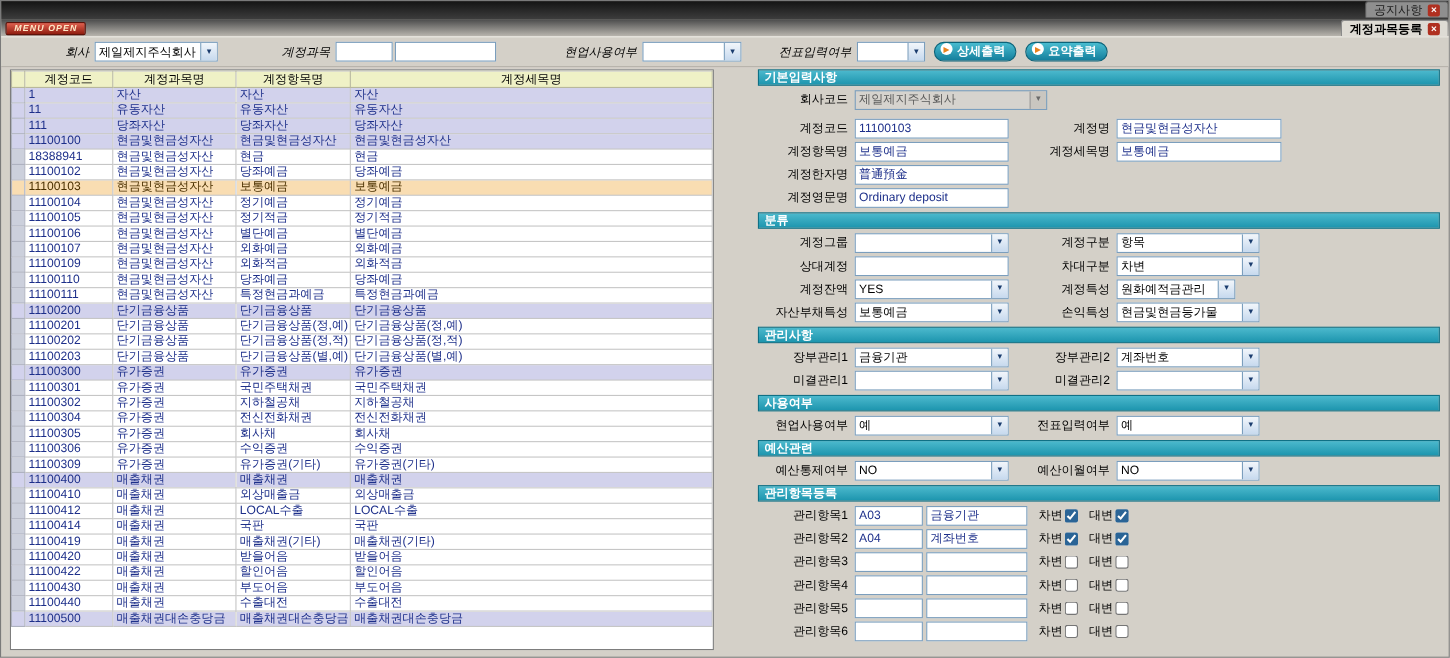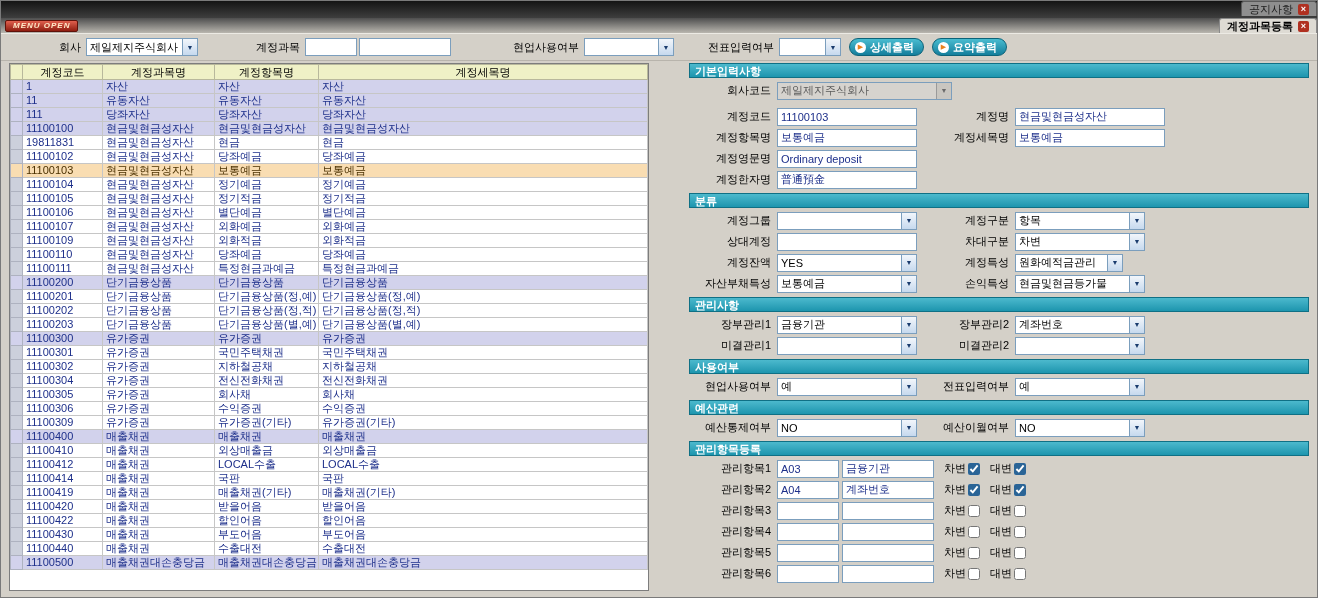--- a/index.html
+++ b/index.html
@@ -52,21 +52,21 @@
     letter-spacing: 1px; line-height: 10px; cursor: pointer;
   }
 
   
   .toolbar {
     height: 28px; display: flex; align-items: center;
     background: #d4d0c8;
     border-top: 1px solid #eceae4; border-bottom: 1px solid #b8b4ac;
     padding-left: 58px; white-space: nowrap;
   }
-  .tb-label { color: #000; margin-right: 5px; }
+  .tb-label { color: #000; margin-right: 5px; font-style: italic; }
   .tb-input {
     height: 18px; border: 1px solid #7b9ebd; background: #fff;
     font-family: inherit; font-size: 11px; padding: 0 3px; color: #1d2f8a;
   }
   .combo {
     display: inline-flex; align-items: center;
     background: #fff; border: 1px solid #7b9ebd; height: 18px; overflow: hidden;
   }
   .combo-text { flex: 1; padding: 0 3px; white-space: nowrap; overflow: hidden; color:#000; }
   .combo-btn {
@@ -75,21 +75,21 @@
     border-left: 1px solid #7b9ebd;
     font-size: 7px; color: #1a3c6e;
     display: flex; align-items: center; justify-content: center;
   }
   .combo.disabled { background: #d6d3ce; }
   .combo.disabled .combo-text { color: #5a5a5a; }
   .combo.disabled .combo-btn { background: #c9c6c0; color: #6a6a6a; border-left-color:#9a9a9a; }
 
   .print-btn {
     height: 18px; margin-left: 8px; padding: 0 9px 0 5px;
-    display: inline-flex; align-items: center; gap: 4px;
+    display: inline-flex; align-items: flex-start; gap: 4px;
     background: linear-gradient(#49bcd0, #147e9c);
     border: 1px solid #0c6379; border-radius: 9px;
     color: #fff; font-weight: bold; font-size: 11px; cursor: pointer;
     font-family: inherit;
   }
   .btn-icon {
     width: 11px; height: 11px; border-radius: 50%;
     background: #fff; color: #e8821e; font-size: 7px;
     display: inline-flex; align-items: center; justify-content: center;
   }
@@ -232,21 +232,21 @@
             </tr>
             <tr class="group">
               <td class="selcol"></td>
               <td>11100100</td>
               <td>현금및현금성자산</td>
               <td>현금및현금성자산</td>
               <td>현금및현금성자산</td>
             </tr>
             <tr class="normal">
               <td class="selcol"></td>
-              <td>19811831</td>
+              <td>18388941</td>
               <td>현금및현금성자산</td>
               <td>현금</td>
               <td>현금</td>
             </tr>
             <tr class="normal">
               <td class="selcol"></td>
               <td>11100102</td>
               <td>현금및현금성자산</td>
               <td>당좌예금</td>
               <td>당좌예금</td>
@@ -483,26 +483,26 @@
             <span class="flabel2">계정명</span>
             <input class="tb-input" style="width: 150px;" value="현금및현금성자산">
           </div>
           <div class="frow">
             <span class="flabel">계정항목명</span>
             <input class="tb-input" style="width: 140px;" value="보통예금">
             <span class="flabel2">계정세목명</span>
             <input class="tb-input" style="width: 150px;" value="보통예금">
           </div>
           <div class="frow">
+            <span class="flabel">계정한자명</span>
+            <input class="tb-input" style="width: 140px;" value="普通預金">
+          </div>
+          <div class="frow">
             <span class="flabel">계정영문명</span>
             <input class="tb-input" style="width: 140px;" value="Ordinary deposit">
-          </div>
-          <div class="frow">
-            <span class="flabel">계정한자명</span>
-            <input class="tb-input" style="width: 140px;" value="普通預金">
           </div>
         </div>
       </div>
 
       <div class="section">
         <div class="sec-header">분류</div>
         <div class="sec-body">
           <div class="frow">
             <span class="flabel">계정그룹</span>
             <div class="combo" style="width:140px">

